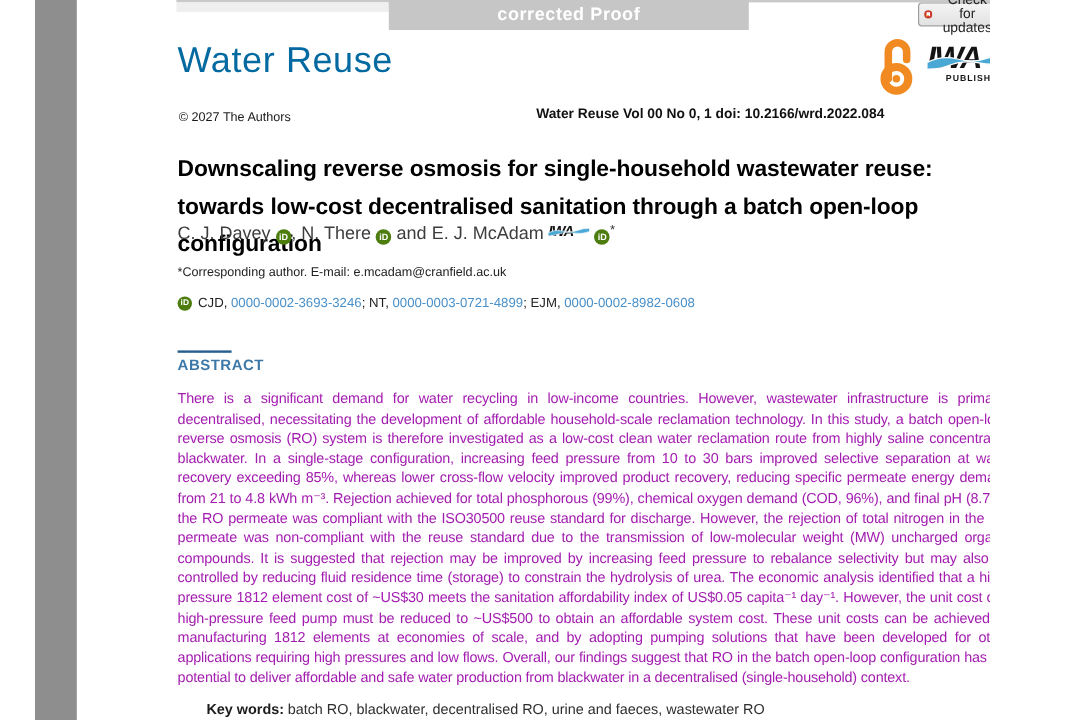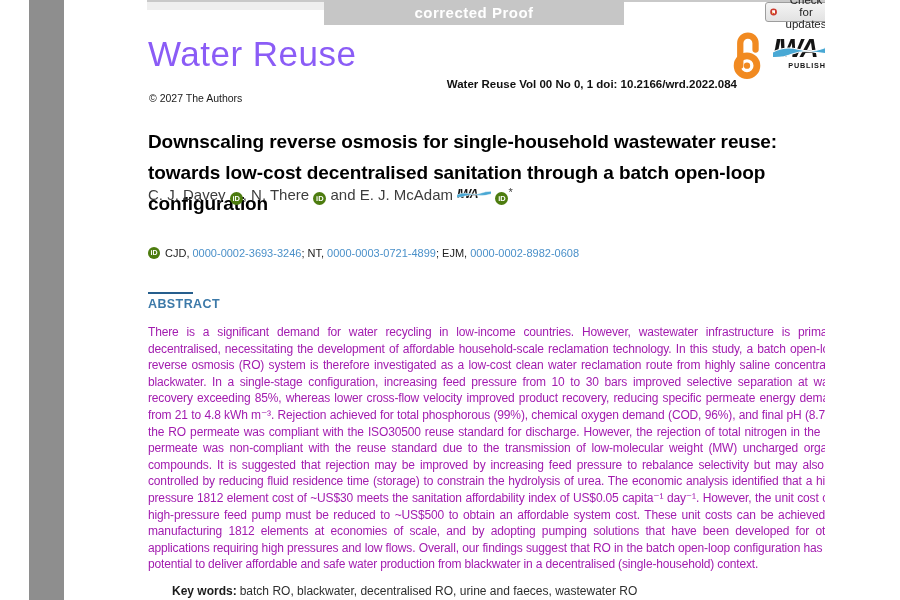--- a/index.html
+++ b/index.html
@@ -19,29 +19,29 @@
   }
   .check-updates{
     position:absolute;left:736px;top:2px;height:20px;padding:0 8px 0 4px;
     background:linear-gradient(#f4f4f4,#e2e2e2);border:1px solid #9d9d9d;border-radius:3px;
     display:flex;align-items:center;gap:5px;font-size:11.5px;color:#222;
     font-family:inherit;cursor:pointer;justify-content:flex-end;
   }
   .crossmark{width:14px;height:14px;display:block;}
 
   .journal-title{
-    position:absolute;left:119px;top:34px;font-size:35px;font-weight:300;
-    color:#8b5cf6;letter-spacing:.5px;
+    position:absolute;left:119px;top:34px;font-size:30px;font-weight:300;
+    color:#0369a1;letter-spacing:.5px;
   }
   .logo-block{position:absolute;left:700px;top:27px;display:flex;gap:8px;align-items:flex-start;}
   .oa-svg{width:36px;height:54px;display:block;}
   .iwa-svg{width:72px;height:54px;display:block;}
 
   .copyright{position:absolute;left:120px;top:92px;font-size:10.5px;color:#1a1a1a;}
-  .citation{position:absolute;right:88px;top:78px;font-size:11.5px;font-weight:bold;color:#111;}
+  .citation{position:absolute;right:88px;top:89px;font-size:11.5px;font-weight:bold;color:#111;}
 
   .article-title{
     position:absolute;left:119px;top:126px;width:695px;margin:0;
     font-size:19px;font-weight:bold;color:#000;line-height:31px;letter-spacing:-.1px;
   }
   .authors{position:absolute;left:119px;top:186px;width:695px;font-size:15px;color:#3d3d3d;}
   .orcid-badge{
     display:inline-block;width:13px;height:13px;border-radius:50%;background:#4d7c0f;
     color:#fff;font-size:7.5px;font-weight:bold;text-align:center;line-height:13px;
     vertical-align:-1px;font-style:normal;
@@ -115,20 +115,21 @@
     <span>N. There</span>
     <span class="orcid-badge">iD</span><span> and </span>
     <span>E. J. McAdam</span>
     <svg class="iwa-inline" viewBox="0 0 104 40">
       <text x="0" y="30" font-family="Liberation Sans, DejaVu Sans, sans-serif" font-weight="bold" font-style="italic" font-size="37" letter-spacing="-2" fill="#141414">IWA</text>
       <path d="M-2 22 Q 16 12 36 17 T 72 16 T 106 10 L 106 18 Q 86 26 64 22 T 28 24 T -2 29 Z" fill="#49a8d4" stroke="#ffffff" stroke-width="1.5"></path>
     </svg>
     <span class="orcid-badge">iD</span><span class="corresponding-mark">*</span>
   </div>
 
+  <div class="corresponding-note">*Corresponding author. E-mail: e.mcadam@cranfield.ac.uk</div>
 
   <div class="orcid-row">
     <span class="orcid-badge small">iD</span>
     <span>
       <span>CJD, </span><span class="orcid-id">0000-0002-3693-3246</span><span>; </span>
       <span>NT, </span><span class="orcid-id">0000-0003-0721-4899</span><span>; </span>
       <span>EJM, </span><span class="orcid-id">0000-0002-8982-0608</span>
     </span>
   </div>
 

